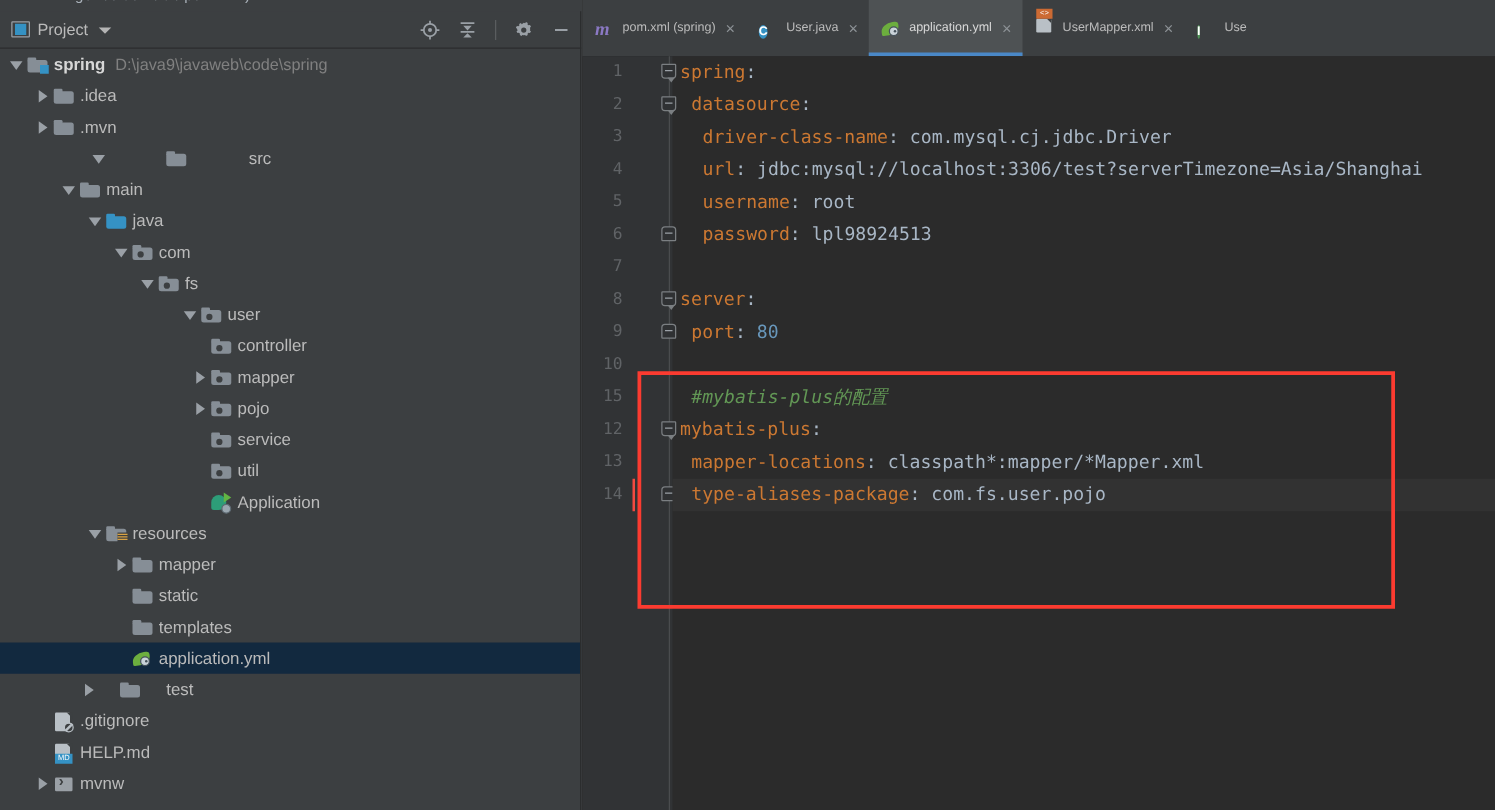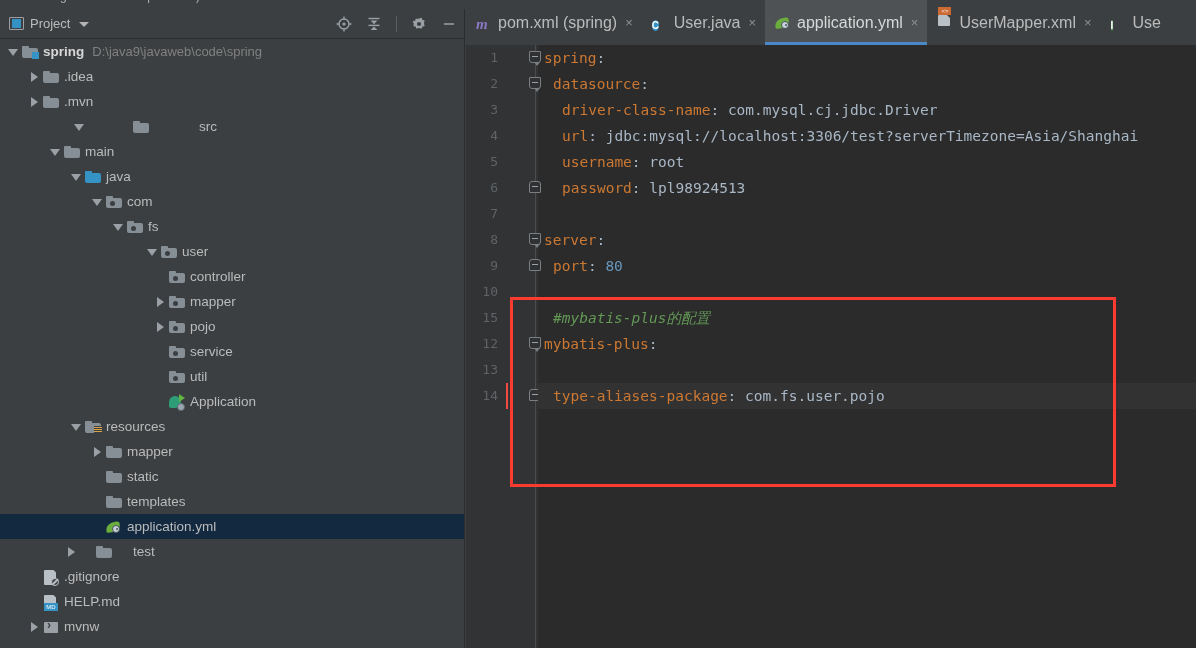--- a/index.html
+++ b/index.html
@@ -147,21 +147,21 @@
     background: #2b2b2b;
   }
   .tabs {
     position: relative; height: 45px; width: 730px; background: #3c3f41;
     display: flex; align-items: stretch; overflow: hidden;
   }
   .tab {
     display: flex; align-items: center; gap: 6px; padding: 0 9px 0 10px;
     position: relative; height: 45px; cursor: pointer;
   }
-  .tab .tname { font-size: 16px; color: #bbbbbb; white-space: nowrap; }
+  .tab .tname { font-size: 10px; color: #bbbbbb; white-space: nowrap; }
   .tab.active { background: #4e5254; }
   .tab.active .tname { color: #d8d8d8; }
   .tab.active::after {
     content:""; position:absolute; left:0; right:0; bottom:0; height:3px; background:#4a88c7;
   }
   .tclose { color:#8d9296; font-size:13px; line-height:1; margin-left:2px; cursor:pointer; }
 
   .ti { width: 16px; height: 16px; position: relative; flex:0 0 auto; }
   .ti-m { color:#8b79c4; font-size:15px; font-style:italic; font-weight:bold;
           font-family:"Liberation Serif", serif; line-height:16px; }
@@ -591,19 +591,20 @@
           <div class="cline" style="top: 52px;"><span style="margin-left: 24px;"><span class="k">driver-class-name</span><span class="p">: </span><span class="s">com.mysql.cj.jdbc.Driver</span></span></div>
           <div class="cline" style="top: 78px;"><span style="margin-left: 24px;"><span class="k">url</span><span class="p">: </span><span class="s">jdbc:mysql://localhost:3306/test?serverTimezone=Asia/Shanghai</span></span></div>
           <div class="cline" style="top: 104px;"><span style="margin-left: 24px;"><span class="k">username</span><span class="p">: </span><span class="s">root</span></span></div>
           <div class="cline" style="top: 130px;"><span style="margin-left: 24px;"><span class="k">password</span><span class="p">: </span><span class="s">lpl98924513</span></span></div>
           <div class="cline" style="top: 156px;"><span style="margin-left: 6px;"></span></div>
           <div class="cline" style="top: 182px;"><span style="margin-left: 6px;"><span class="k">server</span><span class="p">:</span></span></div>
           <div class="cline" style="top: 208px;"><span style="margin-left: 15px;"><span class="k">port</span><span class="p">: </span><span class="n">80</span></span></div>
           <div class="cline" style="top: 234px;"><span style="margin-left: 6px;"></span></div>
           <div class="cline" style="top: 260px;"><span style="margin-left: 15px;"><span class="cm">#mybatis-plus的配置</span></span></div>
           <div class="cline" style="top: 286px;"><span style="margin-left: 6px;"><span class="k">mybatis-plus</span><span class="p">:</span></span></div>
+          <div class="cline" style="top: 312px;"><span style="margin-left: 15px;"><span class="k">mapper-locations</span><span class="p">: </span><span class="s">classpath*:mapper/*Mapper.xml</span></span></div>
           <div class="cline current" style="top: 338px;"><span class="caret-line" style="left: -32px;"></span><span style="margin-left: 15px;"><span class="k">type-aliases-package</span><span class="p">: </span><span class="s">com.fs.user.pojo</span></span></div>
         </div>
       <div class="annot-rect" id="annot" style="left: 44px; top: 252px; width: 606px; height: 190px; border-color: rgb(251, 59, 48);"></div>
     </div>
   </div>
 
 </div>
 
 </body></html>

